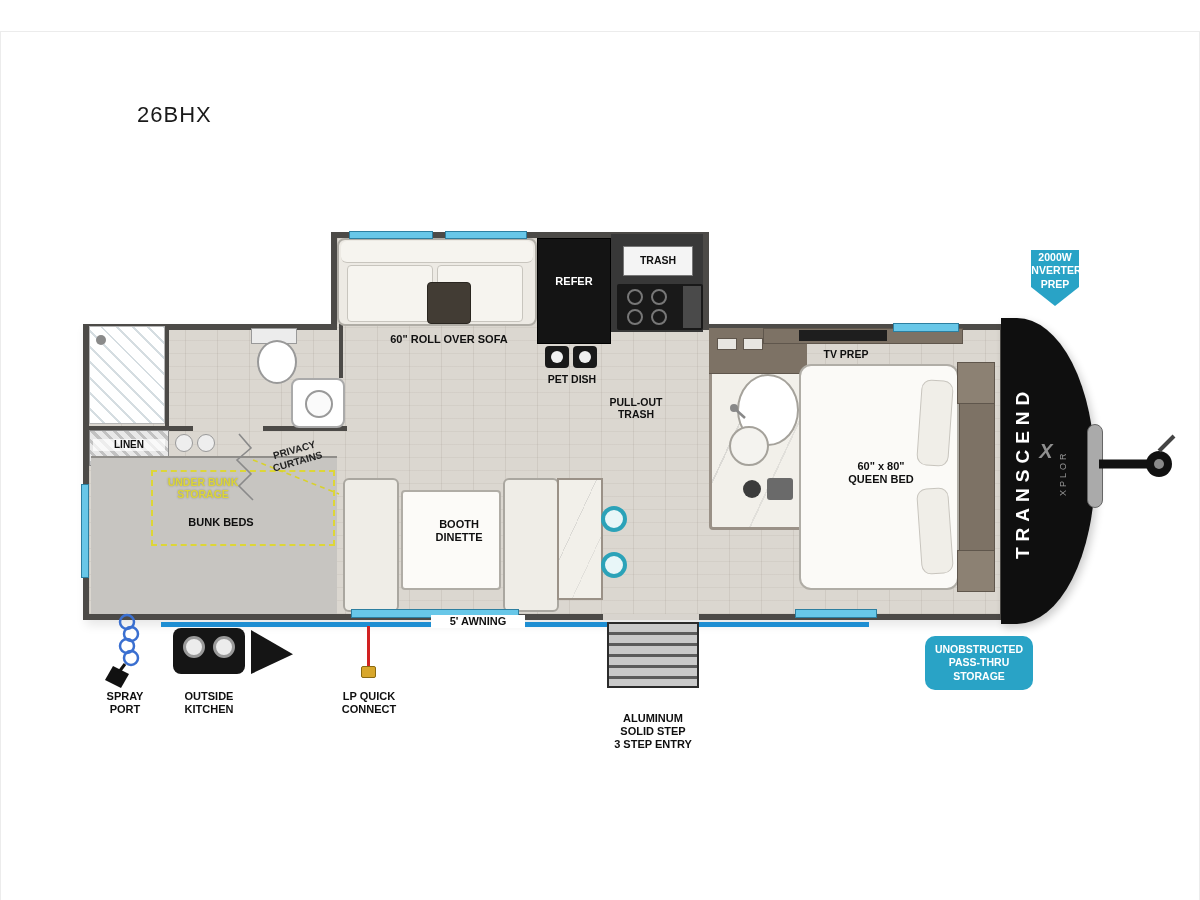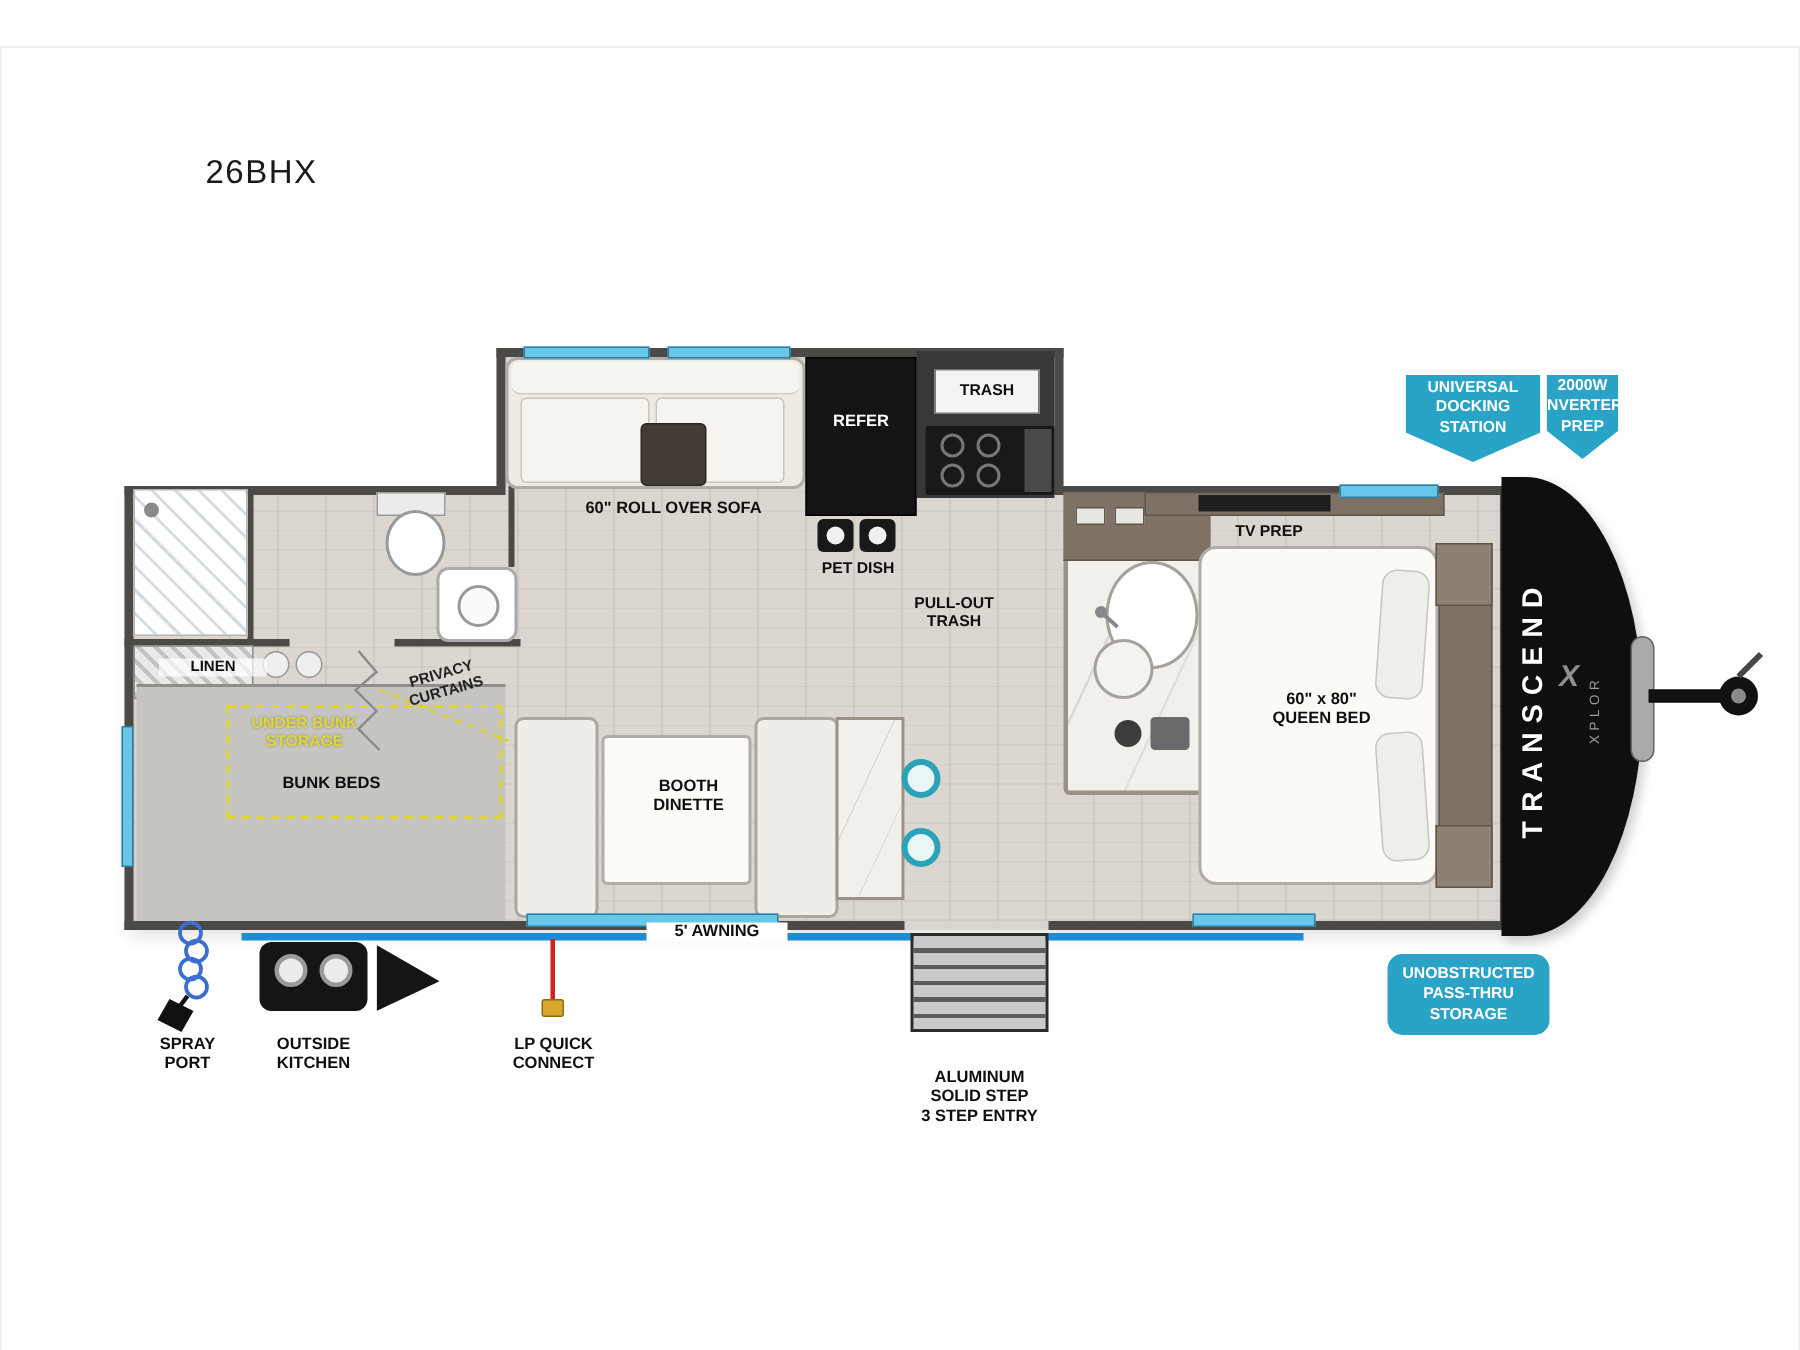--- a/index.html
+++ b/index.html
@@ -45,21 +45,21 @@
   <div class="furn" style="left:88px;top:294px;width:76px;height:98px;background:#ffffff;border:1px solid #b5b5b5;
               background-image:repeating-linear-gradient(45deg, transparent 0 9px, #d5dde1 9px 11px);"></div>
   <div class="furn" style="left:250px;top:296px;width:46px;height:16px;background:#ececec;border:1px solid #999;"></div>
   <div class="furn round" style="left:256px;top:308px;width:40px;height:44px;background:#fff;border:2px solid #999;"></div>
   <div class="furn" style="left:290px;top:346px;width:54px;height:50px;background:#fff;border:2px solid #aaa;border-radius:8px;"></div>
   <div class="furn round" style="left:304px;top:358px;width:28px;height:28px;background:#fafafa;border:2px solid #999;"></div>
   <div class="furn" style="left:88px;top:398px;width:80px;height:36px;border:1px solid #8a8a8a;
               background:repeating-linear-gradient(45deg,#c2c2c2 0 3px,#e9e9e9 3px 8px);"></div>
   <div class="furn round" style="left:174px;top:402px;width:18px;height:18px;background:#eee;border:1px solid #999;"></div>
   <div class="furn round" style="left:196px;top:402px;width:18px;height:18px;background:#eee;border:1px solid #999;"></div>
-  <div class="lbl" style="left:105px;top:407px;width:72px;font-size:10px;background:rgba(255,255,255,.7);">LINEN</div>
+  <div class="lbl" style="left:92px;top:407px;width:72px;font-size:10px;background:rgba(255,255,255,.7);">LINEN</div>
   <div class="lbl" style="left:258px;top:412px;width:74px;font-size:10px;transform:rotate(-16deg);color:#222;">PRIVACY
 CURTAINS</div>
 
   <div class="furn" style="left:90px;top:424px;width:246px;height:158px;background:#c7c5c1;border-top:2px solid #908e8a;"></div>
   <div class="furn" style="left:150px;top:438px;width:184px;height:76px;border:2px dashed #ddd637;z-index:4;"></div>
   <div class="lbl" style="left:148px;top:444px;width:108px;font-size:10.5px;color:#ddd637;text-shadow:0 0 2px rgba(60,60,40,.45);">UNDER BUNK
 STORAGE</div>
   <div class="lbl" style="left:165px;top:484px;width:110px;">BUNK BEDS</div>
   <div class="win" style="left:80px;top:452px;width:8px;height:94px;"></div>
 
@@ -152,23 +152,20 @@
 KITCHEN</div>
 
   <div class="abs" style="left:366px;top:594px;width:3px;height:42px;background:#d12121;z-index:4;"></div>
   <div class="abs" style="left:360px;top:634px;width:15px;height:12px;background:#d8a72c;border:1px solid #8a6a12;border-radius:2px;z-index:4;"></div>
   <div class="lbl" style="left:330px;top:658px;width:76px;">LP QUICK
 CONNECT</div>
 
   <div class="lbl" style="left:94px;top:658px;width:60px;">SPRAY
 PORT</div>
 
-  <div class="badge pent" style="left:936px;top:218px;width:90px;height:58px;">UNIVERSAL
-DOCKING
-STATION</div>
   <div class="badge pent" style="left:1030px;top:218px;width:48px;height:56px;">2000W
 INVERTER
 PREP</div>
   <div class="badge" style="left:924px;top:604px;width:108px;height:54px;border-radius:10px;">UNOBSTRUCTED
 PASS-THRU
 STORAGE</div>
 
   <svg class="svg-overlay" width="1200" height="900" viewBox="0 0 1200 900">
 
     <circle cx="100" cy="308" r="5" fill="#8a8a8a"></circle>

